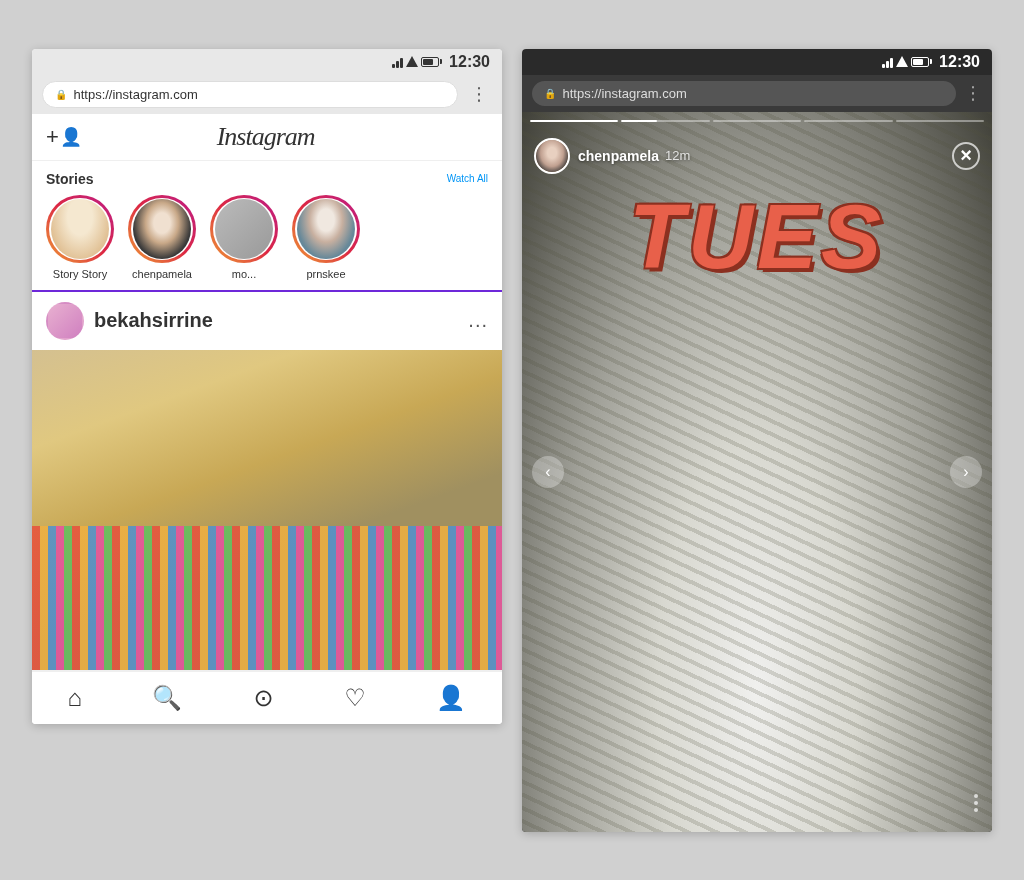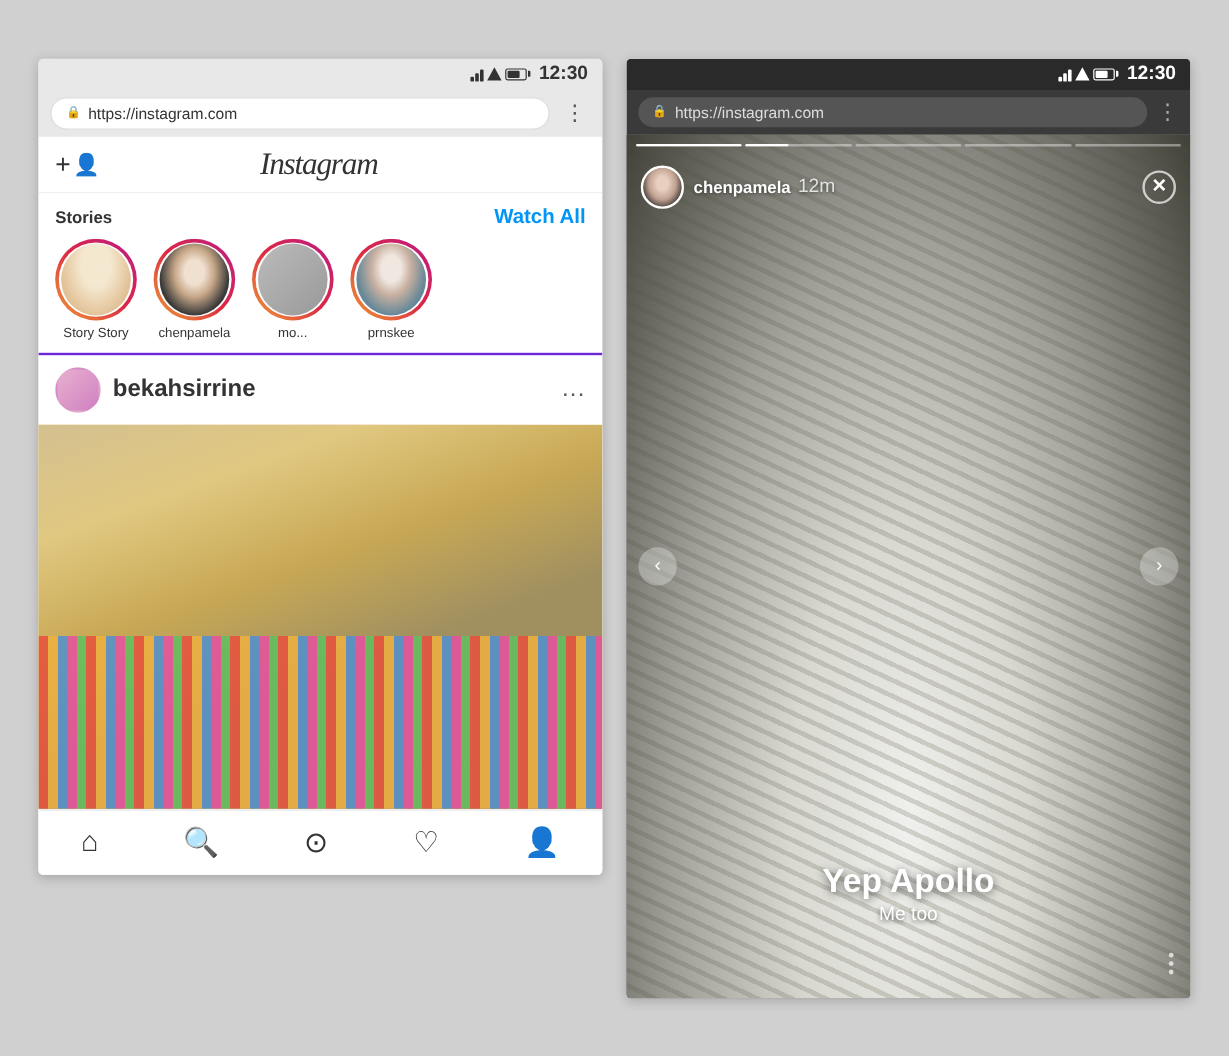--- a/index.html
+++ b/index.html
@@ -175,22 +175,22 @@
       justify-content: space-between;
       align-items: center;
       padding: 0 14px 8px;
     }
     .stories-label {
       font-size: 14px;
       font-weight: 700;
       color: #333;
     }
     .watch-all {
-      font-size: 17px;
-      font-weight: 700;
+      font-size: 10px;
+      font-weight: 400;
       color: #0095f6;
       cursor: pointer;
     }
     .stories-row {
       display: flex;
       gap: 14px;
       padding: 0 14px;
       overflow: hidden;
     }
     .story-item {
@@ -411,21 +411,21 @@
       margin-right: 8px;
     }
     .story-username {
       color: white;
       font-size: 14px;
       font-weight: 600;
       text-shadow: 0 1px 3px rgba(0,0,0,0.5);
     }
     .story-time {
       color: rgba(255,255,255,0.8);
-      font-size: 16px;
+      font-size: 13px;
       margin-left: 6px;
       text-shadow: 0 1px 3px rgba(0,0,0,0.5);
     }
     .story-close {
       margin-left: auto;
       color: white;
       font-size: 20px;
       cursor: pointer;
       width: 28px;
       height: 28px;
@@ -738,25 +738,24 @@
 
       <div class="story-header">
         <div class="story-user-avatar">
           <div style="width:100%;height:100%;background:radial-gradient(ellipse at 50% 40%, #e8d0c0 20%, #c0a090 50%, #333 80%);border-radius:50%;"></div>
         </div>
         <span class="story-username">chenpamela</span>
         <span class="story-time">12m</span>
         <div class="story-close">×</div>
       </div>
 
-
-      <div class="story-caption">
-        <div class="caption-main">Yep Apollo</div>
-        <div class="caption-sub">Me too</div>
-      </div>
+      <div class="tues-text">
+        <div class="tues-word">TUES</div>
+      </div>
+
 
       <div class="story-nav-left">‹</div>
       <div class="story-nav-right">›</div>
 
       <div class="story-dots">
         <div class="story-dot"></div>
         <div class="story-dot"></div>
         <div class="story-dot"></div>
       </div>
     </div>

